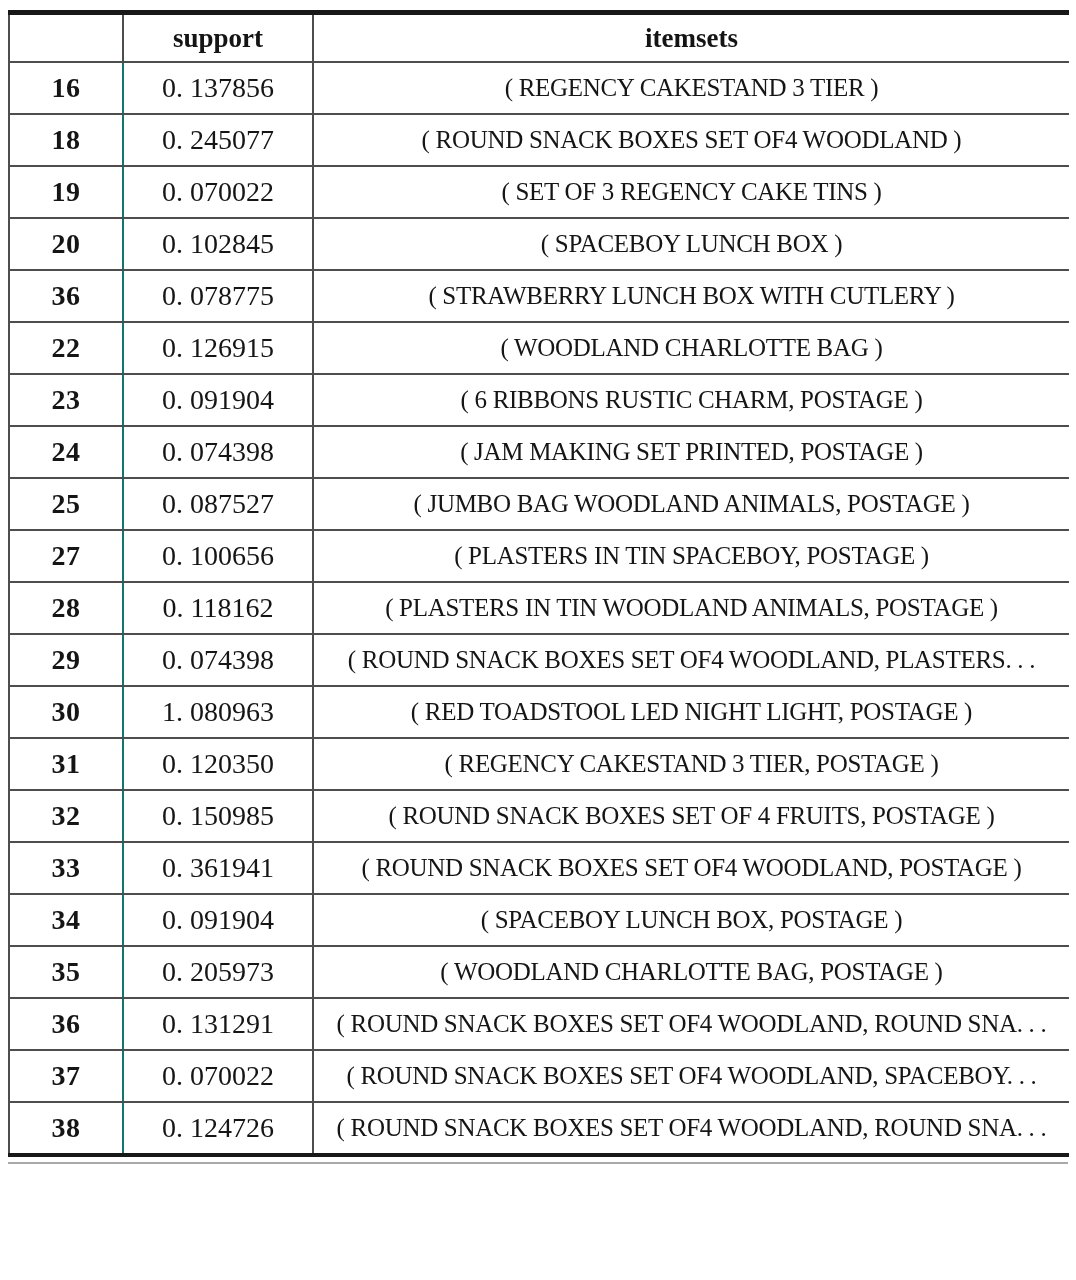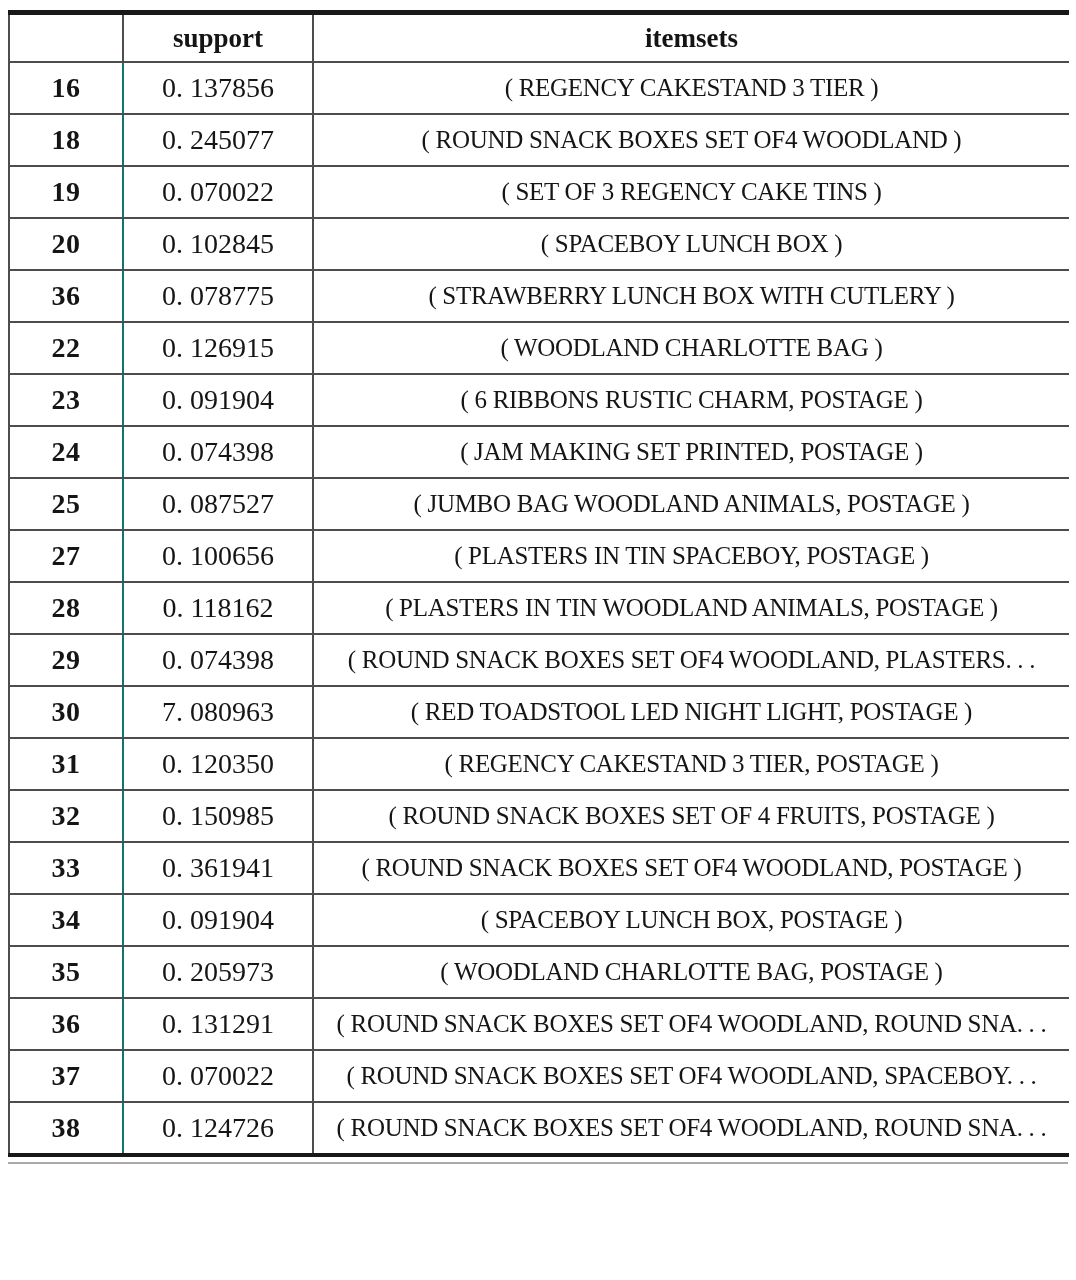--- a/index.html
+++ b/index.html
@@ -150,21 +150,21 @@
     <td class="c-support">0. 118162</td>
     <td class="c-itemsets">( PLASTERS IN TIN WOODLAND ANIMALS, POSTAGE )</td>
   </tr>
           <tr>
     <td class="c-index">29</td>
     <td class="c-support">0. 074398</td>
     <td class="c-itemsets">( ROUND SNACK BOXES SET OF4 WOODLAND, PLASTERS. . .</td>
   </tr>
           <tr>
     <td class="c-index">30</td>
-    <td class="c-support">7. 080963</td>
+    <td class="c-support">1. 080963</td>
     <td class="c-itemsets">( RED TOADSTOOL LED NIGHT LIGHT, POSTAGE )</td>
   </tr>
           <tr>
     <td class="c-index">31</td>
     <td class="c-support">0. 120350</td>
     <td class="c-itemsets">( REGENCY CAKESTAND 3 TIER, POSTAGE )</td>
   </tr>
           <tr>
     <td class="c-index">32</td>
     <td class="c-support">0. 150985</td>

